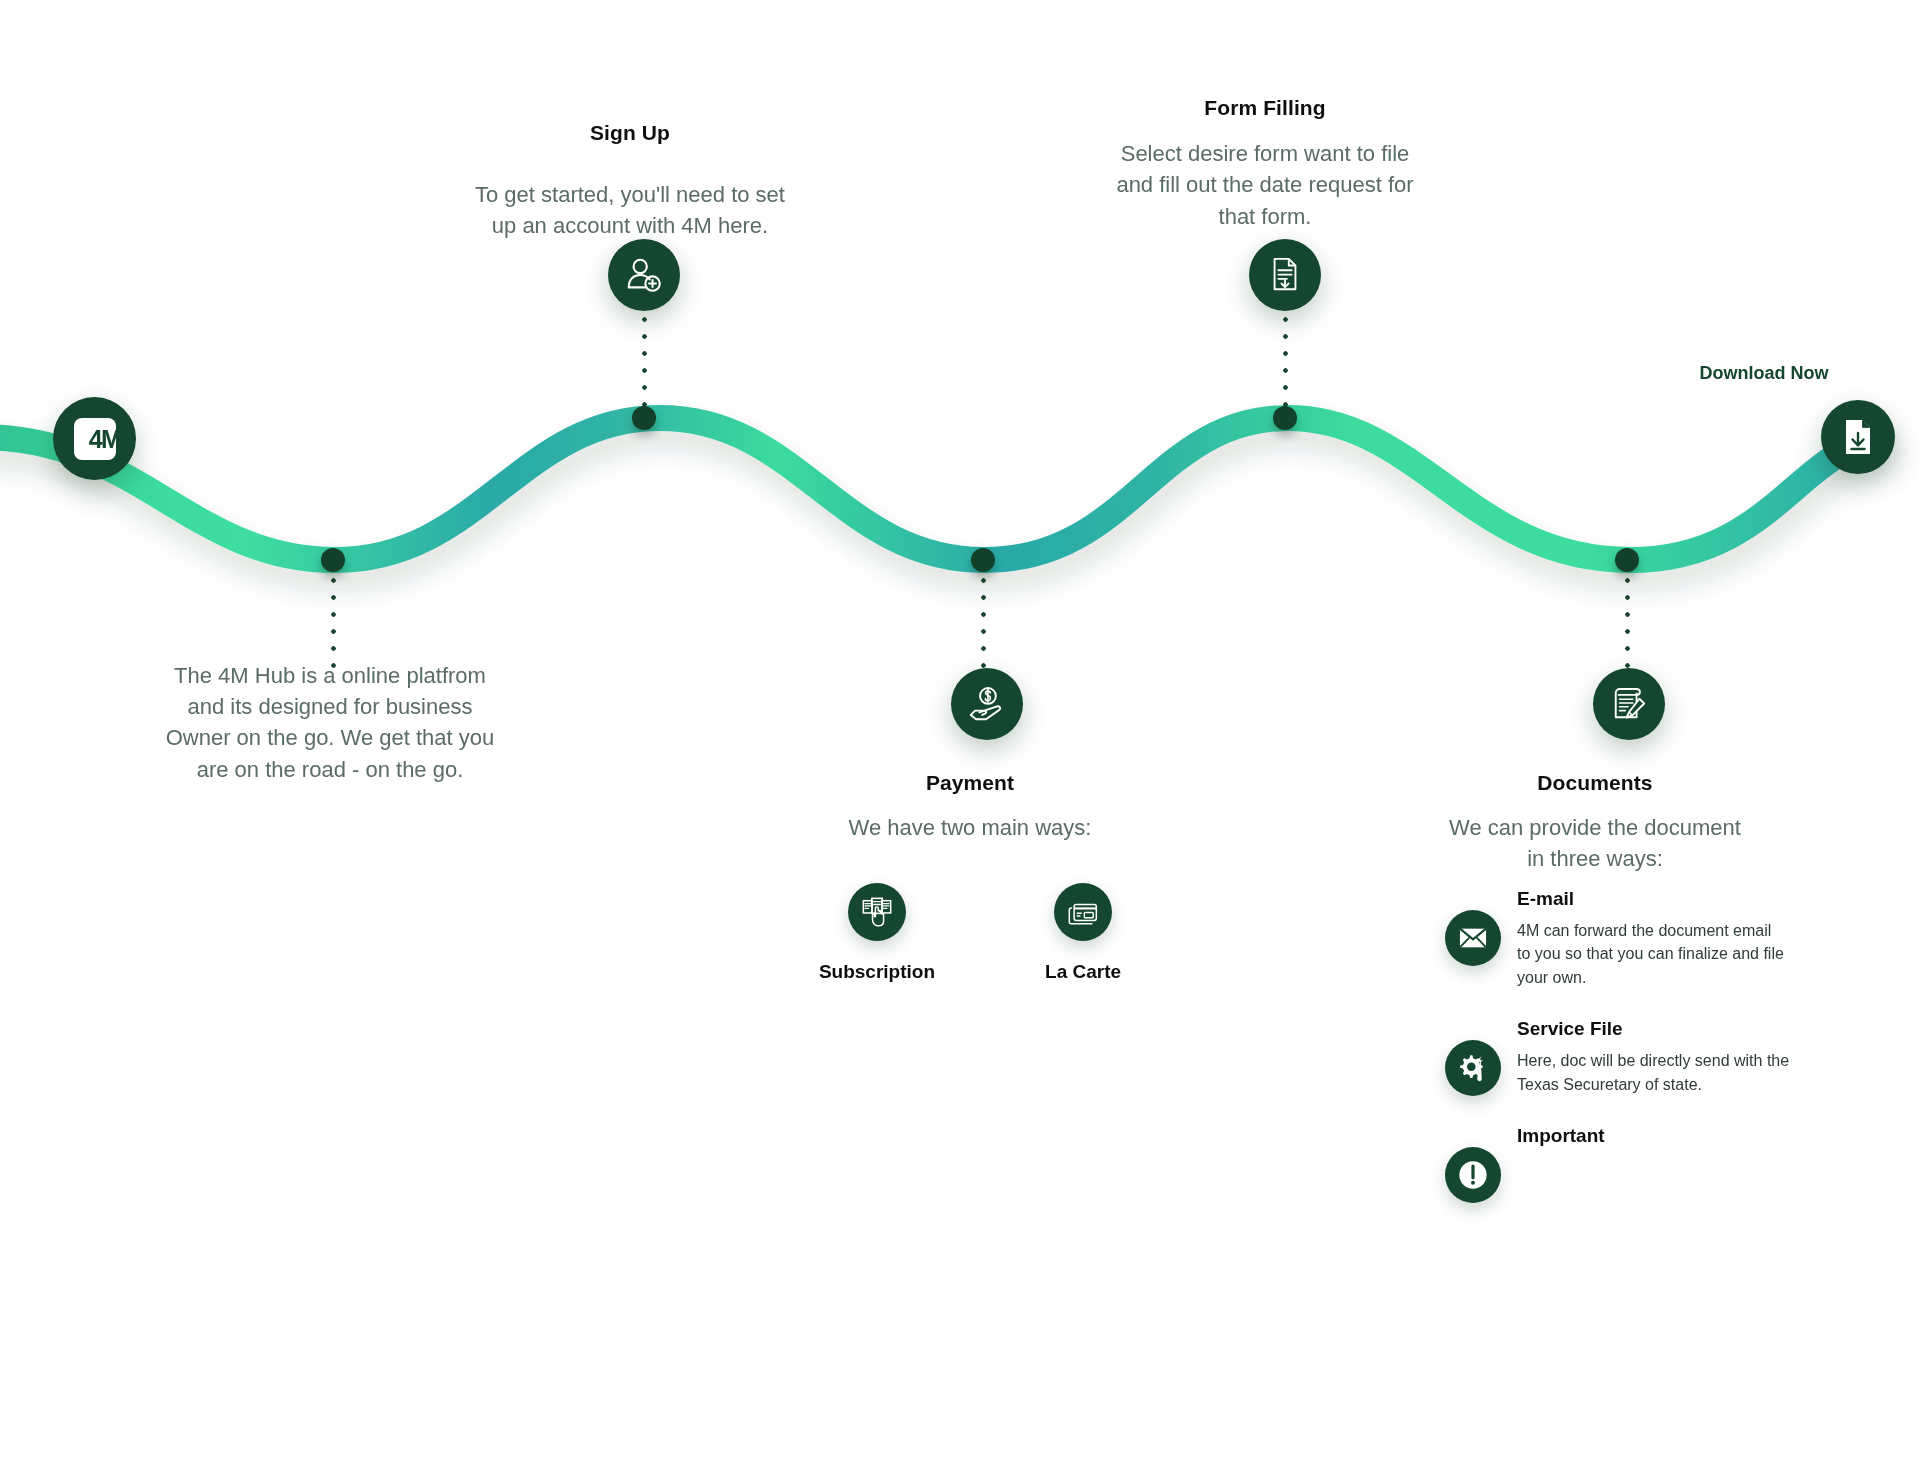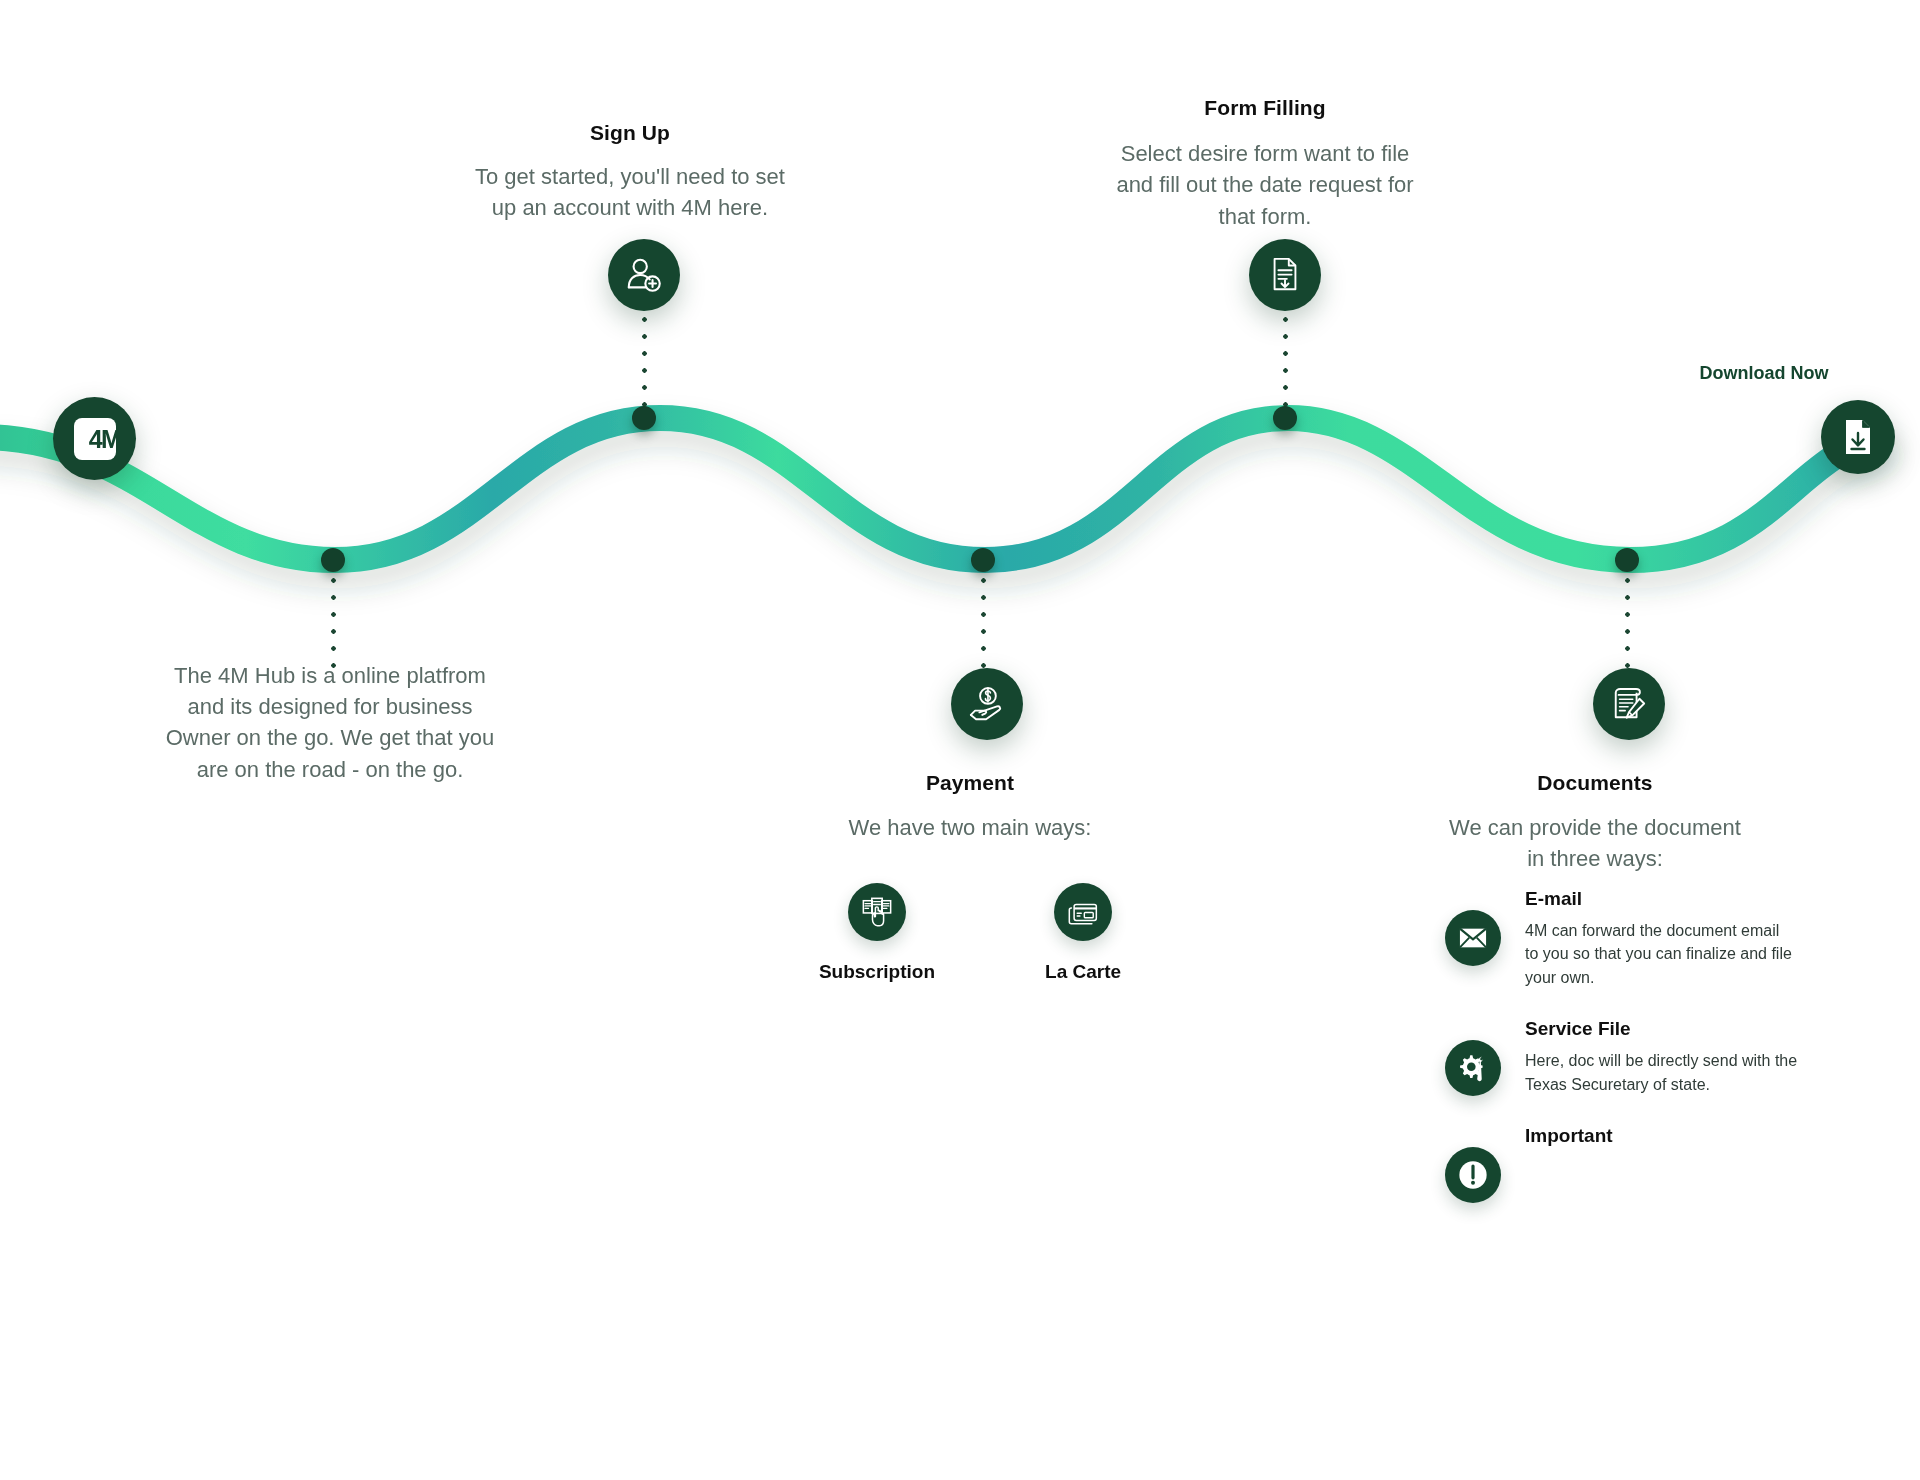--- a/index.html
+++ b/index.html
@@ -75,21 +75,21 @@
     border-radius: 50%;
     background: #13402b;
     box-shadow: 0 5px 10px rgba(16,50,34,.35);
   }
 
   
   .abs { position: absolute; }
 
   
   #signup-text { left: 455px; top: 120px; width: 350px; }
-  #signup-text .step-desc { margin-top: 15px; }
+  #signup-text .step-desc { margin-top: 33px; }
 
   
   #formfill-text { left: 1095px; top: 95px; width: 340px; }
   #formfill-text .step-desc { margin-top: 17px; }
 
   
   #hub-text { left: 155px; top: 660px; width: 350px; }
 
   
   #payment-text { left: 805px; top: 770px; width: 330px; }
@@ -134,21 +134,21 @@
   }
   .doc-icon {
     flex: 0 0 auto;
     width: 56px; height: 56px;
     border-radius: 50%;
     background: #15462f;
     display: flex; align-items: center; justify-content: center;
     margin-top: 22px;
     box-shadow: 0 7px 16px rgba(20,60,40,.20);
   }
-  .doc-body { margin-left: 24px; padding-top: 0; }
+  .doc-body { margin-left: 16px; padding-top: 0; }
   .doc-title {
     font-size: 19px;
     font-weight: bold;
     color: #0f0f0f;
     line-height: 1.2;
   }
   .doc-desc {
     margin-top: 8px;
     font-size: 16px;
     color: #303c38;

